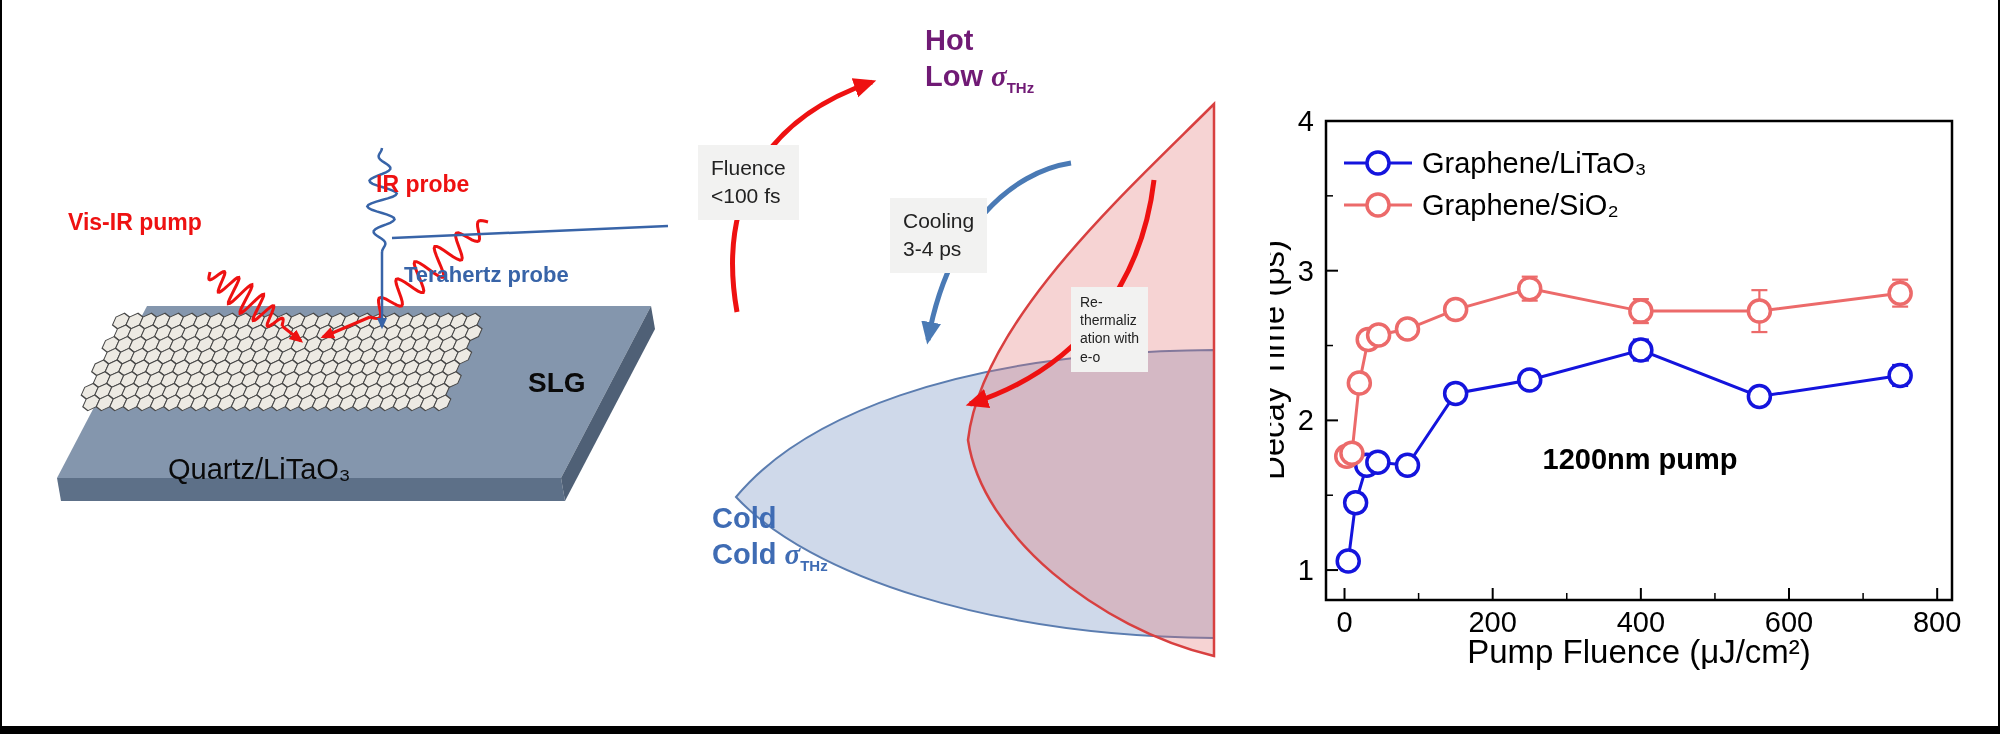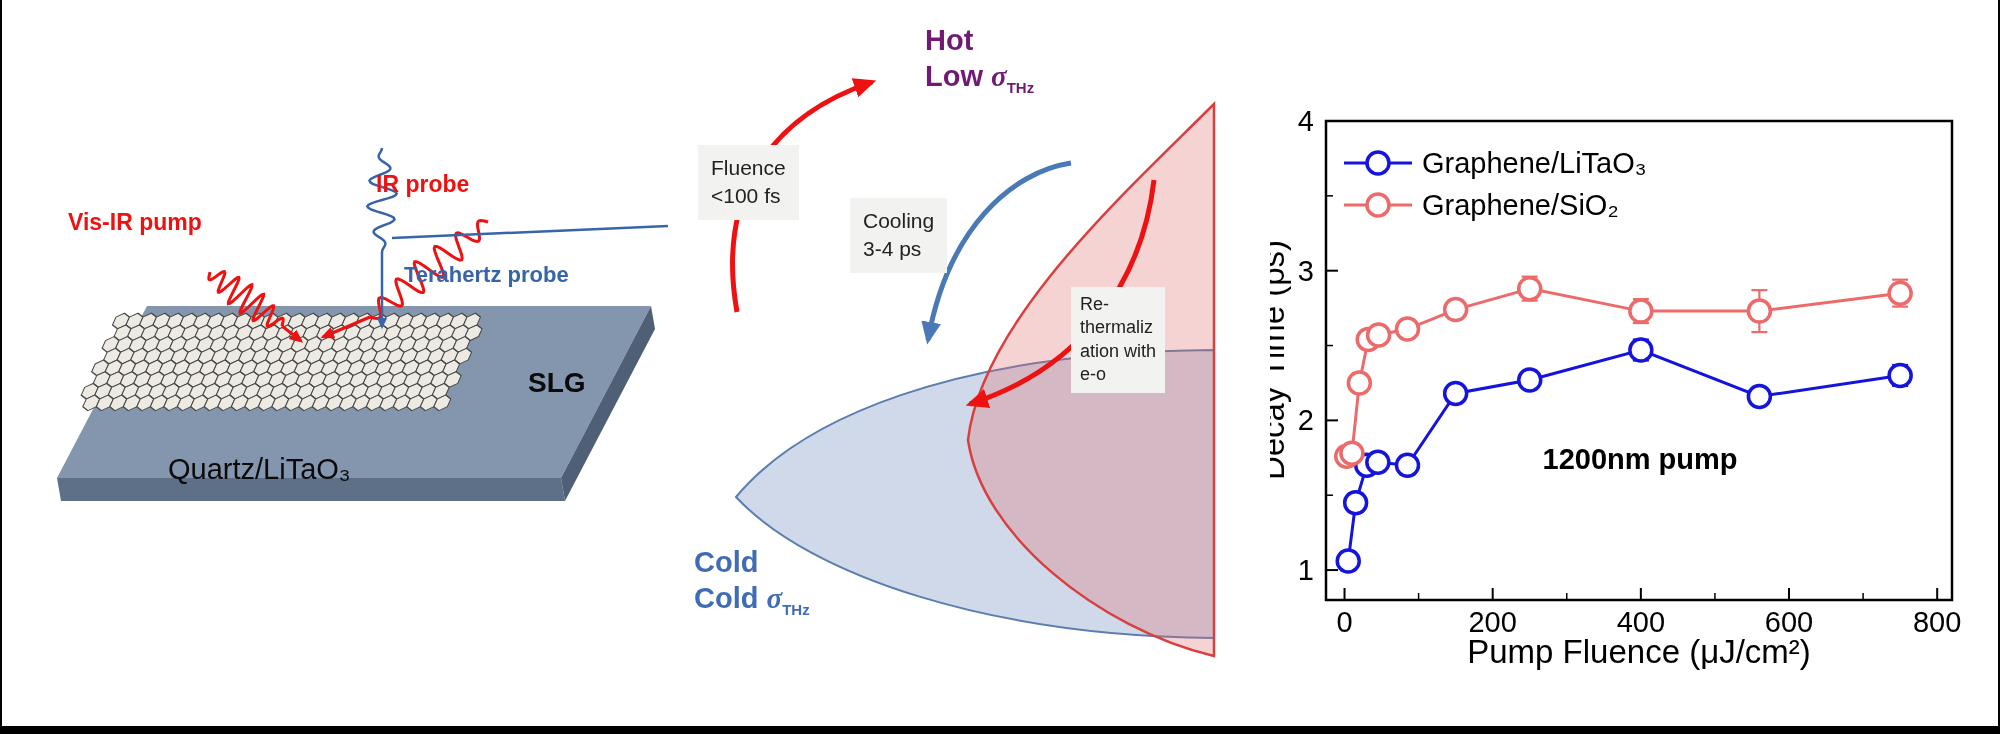--- a/index.html
+++ b/index.html
@@ -3,21 +3,21 @@
 <meta charset="utf-8">
 <style>
   html,body{margin:0;padding:0;background:#fff;}
   #stage{position:relative;width:2000px;height:734px;background:#ffffff;overflow:hidden;
          font-family:"Liberation Sans","DejaVu Sans",sans-serif;}
   .frame{position:absolute;inset:0;border-left:2px solid #000;border-right:2px solid #000;
          border-bottom:8px solid #000;pointer-events:none;}
   .abs{position:absolute;}
   .note{position:absolute;background:#f2f2f1;color:#222;
         font:21px/1.35 "Liberation Sans","DejaVu Sans",sans-serif;padding:9px 13px;z-index:3;}
-  .note.small{font-size:18px;line-height:1.3;padding:6px 9px;}
+  .note.small{font-size:14px;line-height:1.3;padding:6px 9px;}
   .hotcold{position:absolute;font-weight:bold;font-size:29px;line-height:1.25;z-index:3;}
   .red{color:#701a75;}
   .blue{color:#3f6cb4;}
   .sig{font-family:"Liberation Serif","DejaVu Serif",serif;font-style:italic;}
   .hotcold sub{font-size:15px;}
   svg text{font-family:"Liberation Sans","DejaVu Sans",sans-serif;}
 </style>
 </head>
 <body>
 
@@ -294,33 +294,33 @@
   <div class="hotcold red" style="left:925px;top:22px;">
     <div><span>Hot</span></div>
     <div><span>Low </span><i class="sig">σ</i><sub>THz</sub></div>
   </div>
 
   <div class="note" style="left:698px;top:145px;">
     <div>Fluence</div>
     <div>&lt;100 fs</div>
   </div>
 
-  <div class="note" style="left:850px;top:198px;">
+  <div class="note" style="left:890px;top:198px;">
     <div>Cooling</div>
     <div>3-4 ps</div>
   </div>
 
   <div class="note small" style="left:1071px;top:287px;">
     <div>Re-</div>
     <div>thermaliz</div>
     <div>ation with</div>
     <div>e-o</div>
   </div>
 
-  <div class="hotcold blue" style="left:694px;top:500px;margin-top:44px;">
+  <div class="hotcold blue" style="left:712px;top:500px;">
     <div><span>Cold</span></div>
     <div><span>Cold </span><i class="sig">σ</i><sub>THz</sub></div>
   </div>
 
   <svg id="chart-svg" class="abs" style="left:1270px;top:55px;" width="720" height="665" viewBox="0 0 720 665">
       <rect x="56" y="66" width="626" height="479" fill="none" stroke="#000" stroke-width="2.5"></rect>
       <line x1="74.52071005917159" y1="545" x2="74.52071005917159" y2="533" stroke="#000" stroke-width="2"></line>
       <text x="74.52071005917159" y="577" font-size="29" text-anchor="middle" fill="#000" font-family="&quot;Liberation Serif&quot;,&quot;DejaVu Serif&quot;,serif">0</text>
       <line x1="222.6863905325444" y1="545" x2="222.6863905325444" y2="533" stroke="#000" stroke-width="2"></line>
       <text x="222.6863905325444" y="577" font-size="29" text-anchor="middle" fill="#000" font-family="&quot;Liberation Serif&quot;,&quot;DejaVu Serif&quot;,serif">200</text>

